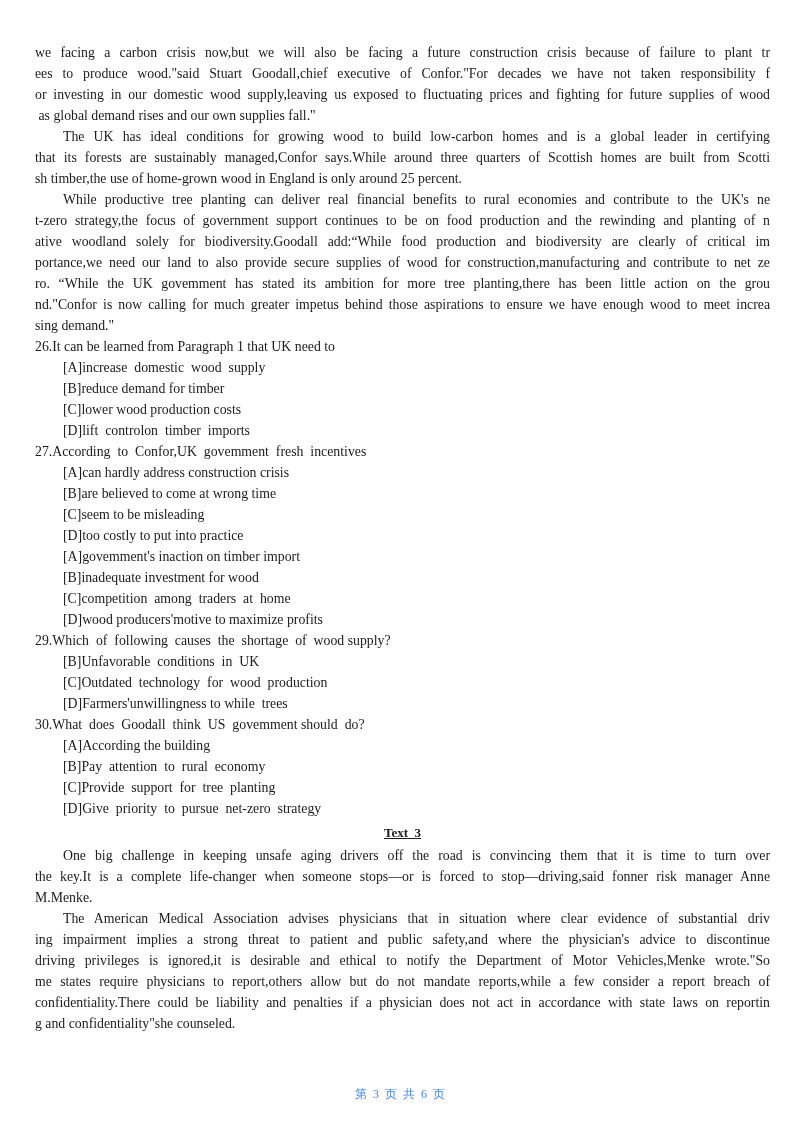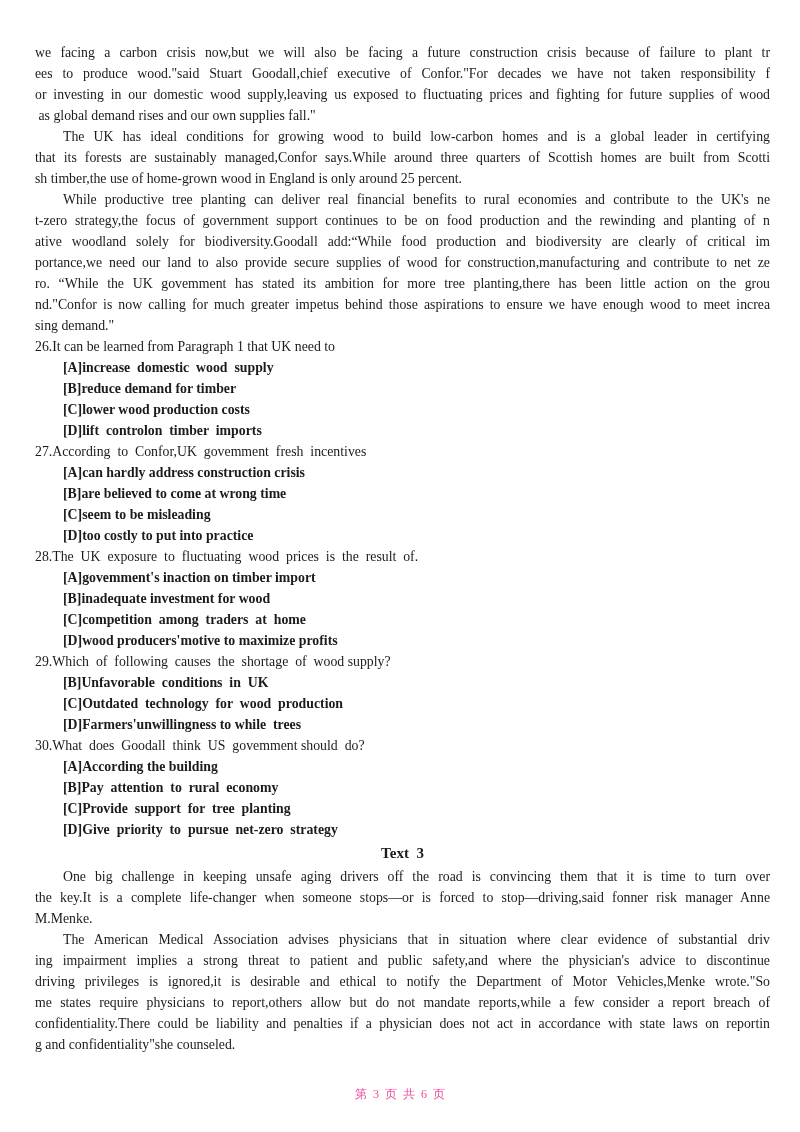--- a/index.html
+++ b/index.html
@@ -23,38 +23,39 @@
     height: 21px;
     overflow: hidden;
   }
   .just {
     text-align: justify;
     text-align-last: justify;
   }
   .lastline { white-space: pre-wrap; }
   .ind { text-indent: 28px; }
   .stem { white-space: pre-wrap; }
-  .opt { white-space: pre-wrap; padding-left: 28px; font-weight: bold; }
+  .opt { white-space: pre-wrap; padding-left: 28px; }
   .title {
-    font-size: 15px;
+    font-size: 13px;
     font-weight: bold;
     line-height: 21px;
     height: 21px;
     text-align: center;
     white-space: pre-wrap;
     margin: 3px 0 2px 0;
+    text-decoration: underline;
   }
   .footer {
     position: absolute;
     top: 1086px;
     left: 0;
     width: 800px;
     text-align: center;
     font-size: 12px;
-    color: #ec4899;
+    color: #3b82f6;
     word-spacing: 3px;
   }
 </style>
 </head>
 <body>
 
 <div class="page">
   <div id="passage-top">
       <div>
         <div class="line just">we facing a carbon crisis now,but we will also be facing a future construction crisis because of failure to plant tr</div>
@@ -86,21 +87,20 @@
         <div class="line opt">[D]lift  controlon  timber  imports</div>
       </div>
       <div>
         <div class="line stem">27.According  to  Confor,UK  govemment  fresh  incentives</div>
         <div class="line opt">[A]can hardly address construction crisis</div>
         <div class="line opt">[B]are believed to come at wrong time</div>
         <div class="line opt">[C]seem to be misleading</div>
         <div class="line opt">[D]too costly to put into practice</div>
       </div>
       <div>
-        <div class="line stem">28.The  UK  exposure  to  fluctuating  wood  prices  is  the  result  of.</div>
         <div class="line opt">[A]govemment's inaction on timber import</div>
         <div class="line opt">[B]inadequate investment for wood</div>
         <div class="line opt">[C]competition  among  traders  at  home</div>
         <div class="line opt">[D]wood producers'motive to maximize profits</div>
       </div>
       <div>
         <div class="line stem">29.Which  of  following  causes  the  shortage  of  wood supply?</div>
         <div class="line opt">[B]Unfavorable  conditions  in  UK</div>
         <div class="line opt">[C]Outdated  technology  for  wood  production</div>
         <div class="line opt">[D]Farmers'unwillingness to while  trees</div>

